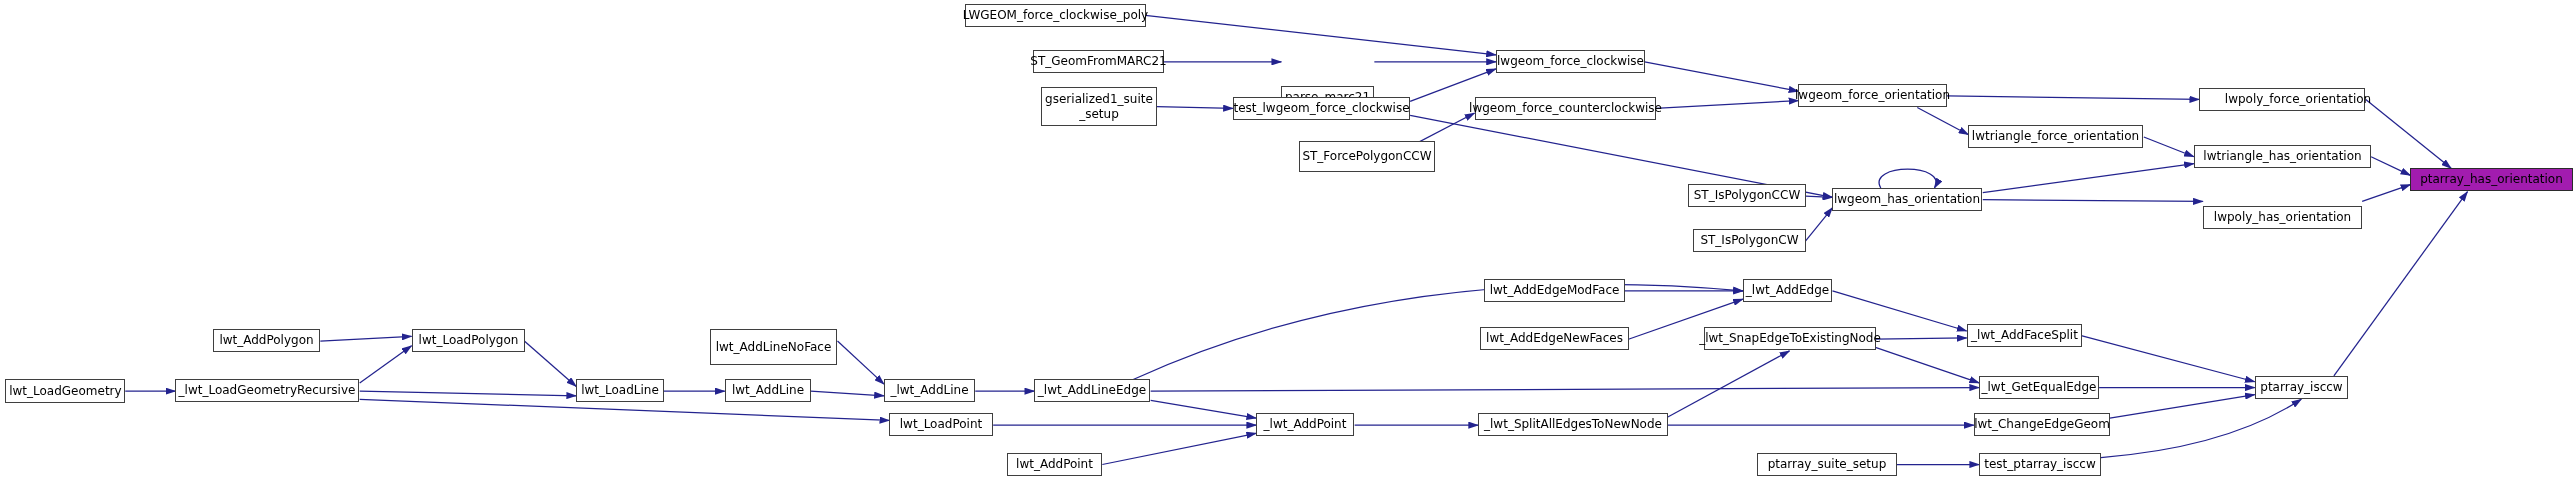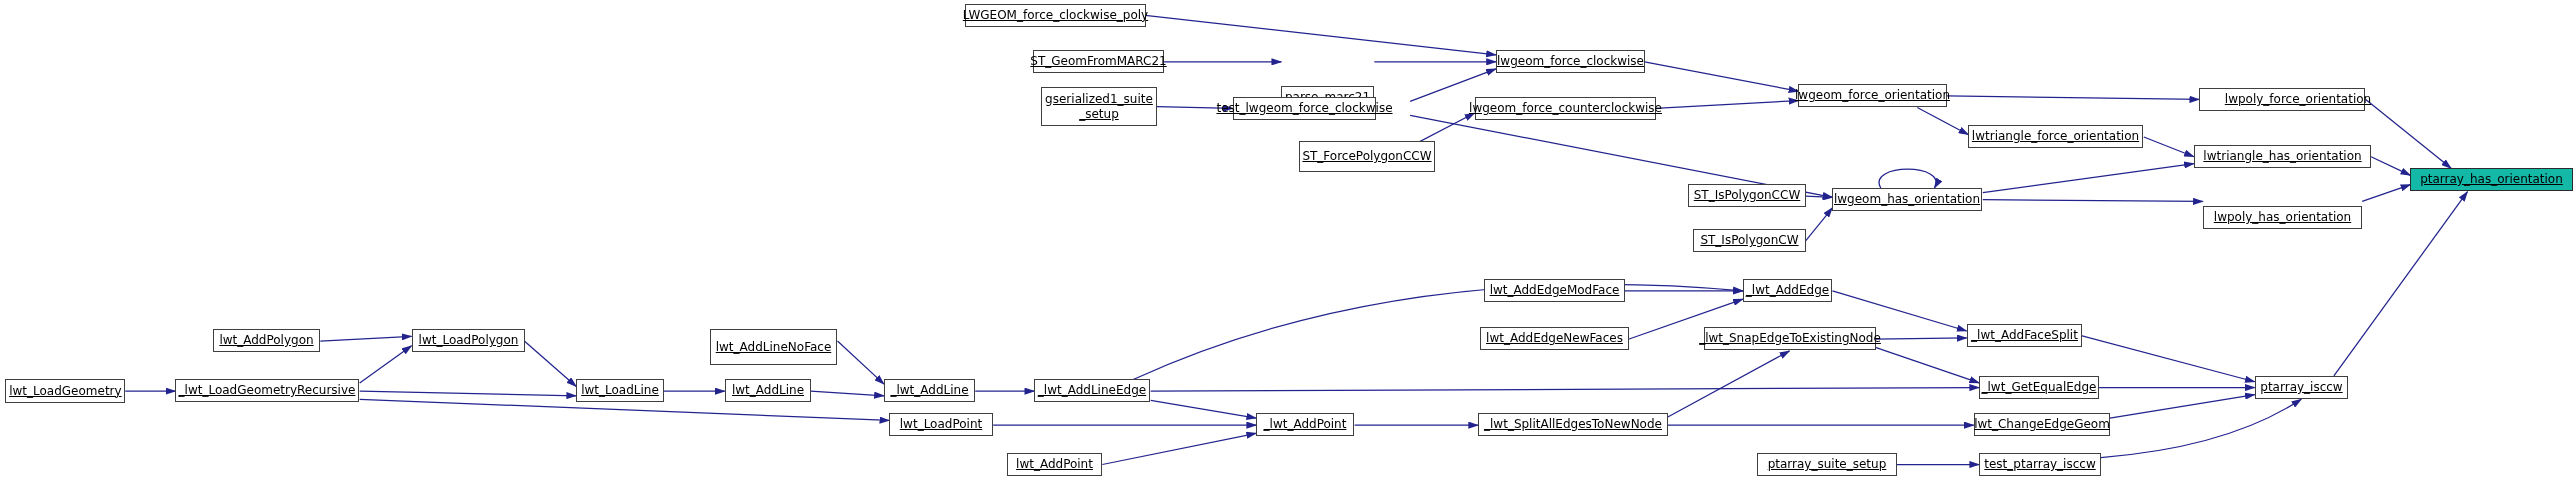--- a/index.html
+++ b/index.html
@@ -13,23 +13,22 @@
     display:flex;align-items:center;justify-content:center;
     background:#ffffff;
     border:1.3px solid #3f3f3f;
     color:#000000;
     font-size:12px;
     line-height:1.25;
     white-space:pre-line;
     text-align:center;
     cursor:pointer;
     z-index:2;
-    text-decoration:underline;
   }
-  .node.highlight{background:#14b8a6;border-color:#2b2b2b;}
+  .node.highlight{background:#a21caf;border-color:#2b2b2b;}
 </style>
 </head>
 <body>
 
 <div id="graph">
   <svg id="edges" viewBox="0 0 2879 544" xmlns="http://www.w3.org/2000/svg">
     <defs>
       <marker id="arr" markerWidth="12" markerHeight="8" refX="11" refY="4" orient="auto" markerUnits="userSpaceOnUse">
         <path d="M0,0 L12,4 L0,8 Z" fill="#23238e"></path>
       </marker>
@@ -85,21 +84,21 @@
         <path d="M 2120 519 L 2212 519" fill="none" stroke="#23238e" stroke-width="1.4" marker-end="url(#arr)"></path>
         <path d="M 2608.4 420 L 2757.7 214" fill="none" stroke="#23238e" stroke-width="1.4" marker-end="url(#arr)"></path>
       </g>
   </svg>
 <div class="node" style="left: 965px; top: 3.6px; width: 181px; height: 23px;">LWGEOM_force_clockwise_poly</div>
     <div class="node" style="left: 1033px; top: 50px; width: 131px; height: 23px;">ST_GeomFromMARC21</div>
     <div class="node" style="left: 1281px; top: 50px; width: 93px; height: 23px; margin-top: 36px;">parse_marc21</div>
     <div class="node" style="left: 1496px; top: 50px; width: 149px; height: 23px;">lwgeom_force_clockwise</div>
     <div class="node" style="left: 1041px; top: 87px; width: 116px; height: 39px;">gserialized1_suite
 _setup</div>
-    <div class="node" style="left: 1233px; top: 97px; width: 143px; height: 23px;">test_lwgeom_force_clockwise</div>
+    <div class="node" style="left: 1233px; top: 97px; width: 177px; height: 23px;">test_lwgeom_force_clockwise</div>
     <div class="node" style="left: 1475px; top: 97px; width: 181px; height: 23px;">lwgeom_force_counterclockwise</div>
     <div class="node" style="left: 1299px; top: 141px; width: 136px; height: 31px;">ST_ForcePolygonCCW</div>
     <div class="node" style="left: 1798px; top: 84px; width: 149px; height: 23px;">lwgeom_force_orientation</div>
     <div class="node" style="left: 1968px; top: 125px; width: 175px; height: 23px;">lwtriangle_force_orientation</div>
     <div class="node" style="left: 2199px; top: 88px; width: 166px; height: 23px; padding-left: 32px;">lwpoly_force_orientation</div>
     <div class="node" style="left: 2194px; top: 145px; width: 177px; height: 23px;">lwtriangle_has_orientation</div>
     <div class="node" style="left: 2203px; top: 190px; width: 159px; height: 23px; margin-top: 16px;">lwpoly_has_orientation</div>
     <div class="node highlight" style="left: 2410px; top: 168px; width: 163px; height: 23px;">ptarray_has_orientation</div>
     <div class="node" style="left: 1688px; top: 184px; width: 118px; height: 23px;">ST_IsPolygonCCW</div>
     <div class="node" style="left: 1693px; top: 229px; width: 113px; height: 23px;">ST_IsPolygonCW</div>

